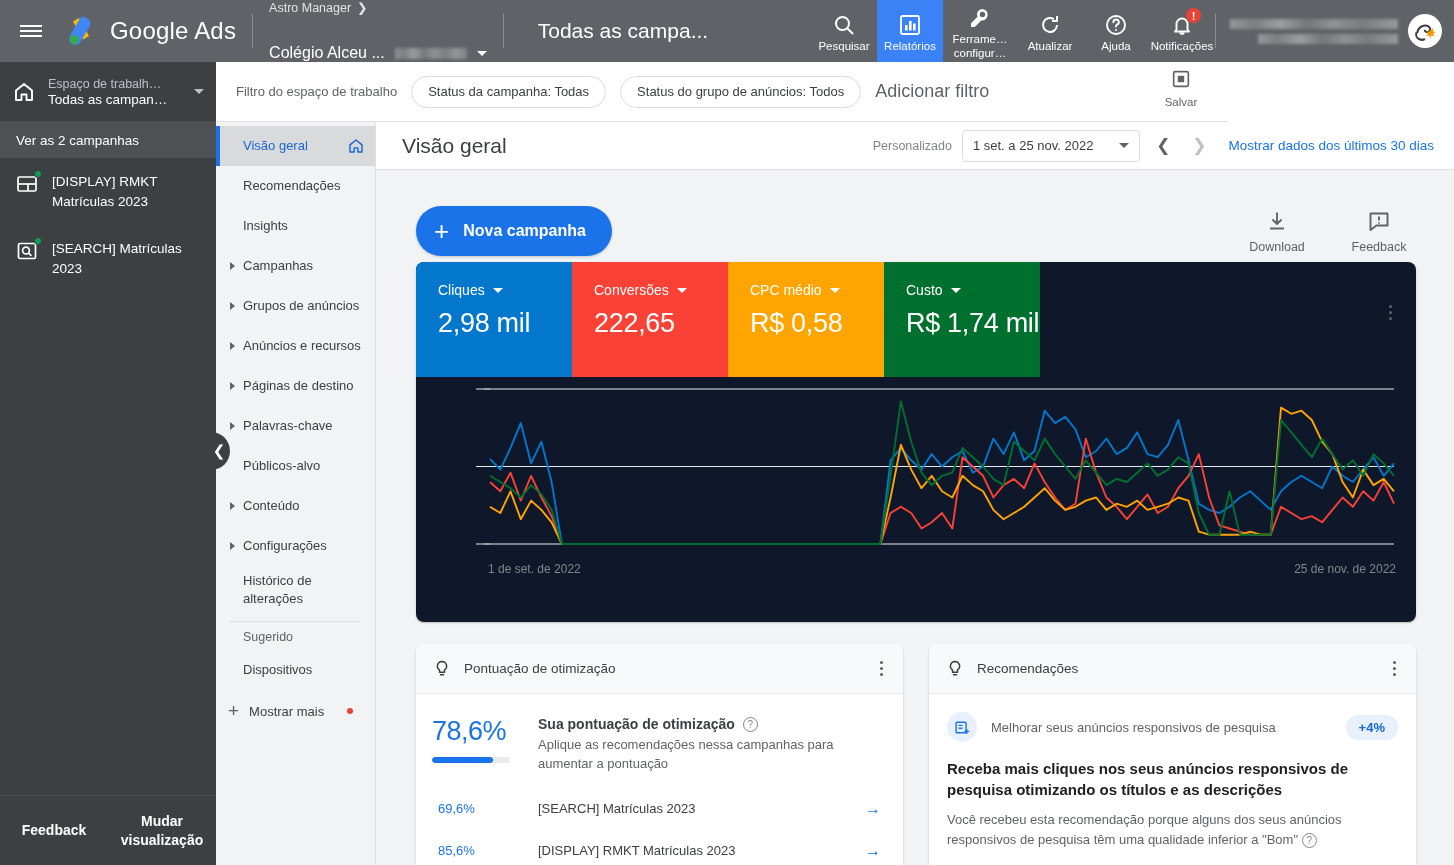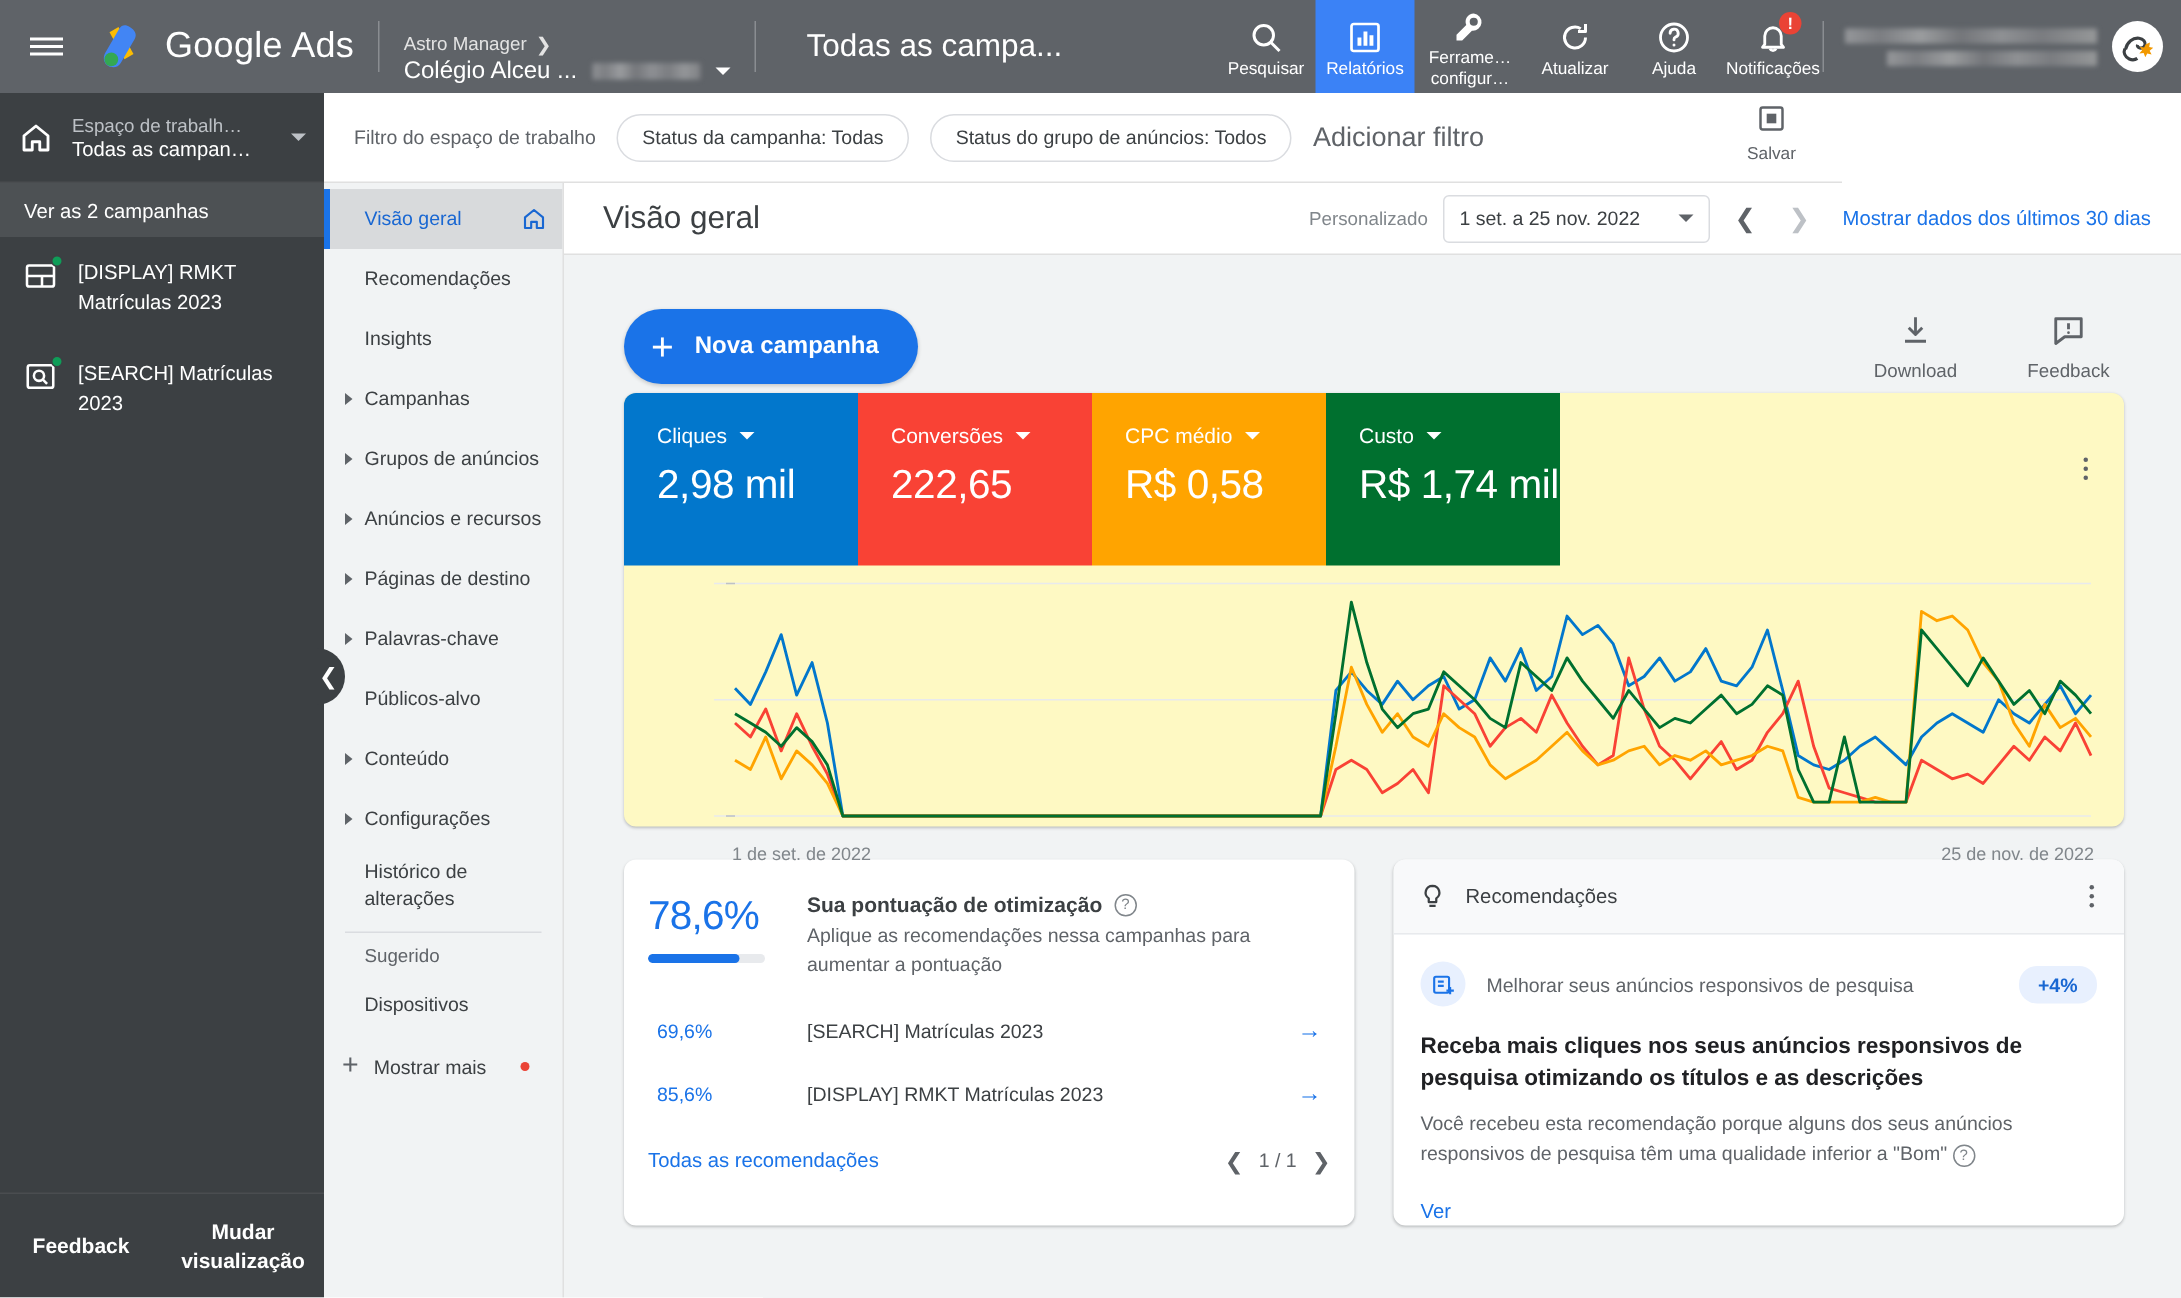--- a/index.html
+++ b/index.html
@@ -20,21 +20,21 @@
     cursor: pointer;
   }
   .hamburger span {
     display: block; width: 22px; height: 2px; background: #fff; margin: 3px 0;
   }
   .ads-logo { display: flex; align-items: center; padding-left: 4px; cursor: pointer; }
   .ads-logo svg { margin-right: 10px; }
   .ads-logo-text { font-size: 24px; letter-spacing: .2px; }
   .ads-logo-text .light { font-weight: 400; }
   .vdiv { width: 1px; background: #8a8d91; margin: 14px 16px; }
-  .acct { display: flex; flex-direction: column; justify-content: center; cursor: pointer; margin-top: 16px; }
+  .acct { display: flex; flex-direction: column; justify-content: space-between; cursor: pointer; }
   .acct-row1 { font-size: 12.5px; color: #e3e3e3; display: flex; align-items: center; gap: 6px; }
   .acct-row2 { font-size: 16px; display: flex; align-items: center; gap: 10px; margin-top: 2px; }
   .acct-redact {
     display: inline-block; width: 72px; height: 11px;
     background: linear-gradient(90deg,#8e9094 0%,#7d7f83 12%,#9a9c9f 26%,#75777b 40%,#8e9094 55%,#7b7d81 70%,#949699 85%,#808285 100%);
     filter: blur(1.6px); border-radius: 1px;
   }
   .caret-d {
     width: 0; height: 0; border-left: 5px solid transparent; border-right: 5px solid transparent;
     border-top: 5px solid #fff;
@@ -202,22 +202,22 @@
     gap: 14px; cursor: pointer; box-shadow: 0 1px 3px rgba(0,0,0,.2);
   }
   .plus-ico { font-size: 26px; font-weight: 400; line-height: 1; }
   .act-icons { margin-left: auto; display: flex; gap: 28px; }
   .act-btn {
     width: 74px; text-align: center; color: #5f6368; cursor: pointer;
   }
   .act-lbl { font-size: 12.5px; margin-top: 3px; }
 
   .chart-card {
-    margin: 0 38px 0 40px; background: #fef9c3; border-radius: 8px;
-    box-shadow: 0 1px 2px rgba(60,64,67,.3); position: relative; height: 289px;
+    margin: 0 38px 0 40px; background: #0f172a; border-radius: 8px;
+    box-shadow: 0 1px 2px rgba(60,64,67,.3); position: relative; height: 360px;
   }
   .score-strip { display: flex; height: 115px; }
   .score-card {
     width: 156px; padding: 20px 0 0 22px; color: #fff; cursor: pointer; position: relative;
   }
   .score-card:first-child { border-top-left-radius: 8px; }
   .sc-head { font-size: 14px; display: flex; align-items: center; gap: 8px; }
   .sc-caret {
     width: 0; height: 0; border-left: 5px solid transparent; border-right: 5px solid transparent;
     border-top: 5px solid currentColor;
@@ -629,20 +629,32 @@
             <polyline points="74.0,98.8 84.3,105.0 94.5,111.2 104.8,120.5 115.1,108.1 125.4,117.4 135.6,132.9 145.9,167.0 156.2,167.0 166.5,167.0 176.7,167.0 187.0,167.0 197.3,167.0 207.5,167.0 217.8,167.0 228.1,167.0 238.4,167.0 248.6,167.0 258.9,167.0 269.2,167.0 279.5,167.0 289.7,167.0 300.0,167.0 310.3,167.0 320.5,167.0 330.8,167.0 341.1,167.0 351.4,167.0 361.6,167.0 371.9,167.0 382.2,167.0 392.5,167.0 402.7,167.0 413.0,167.0 423.3,167.0 433.5,167.0 443.8,167.0 454.1,167.0 464.4,167.0 474.6,98.8 484.9,24.4 495.2,64.7 505.5,95.7 515.7,108.1 526.0,98.8 536.3,95.7 546.5,70.9 556.8,80.2 567.1,89.5 577.4,101.9 587.6,108.1 597.9,64.7 608.2,74.0 618.5,83.3 628.7,61.6 639.0,77.1 649.3,89.5 659.5,101.9 669.8,83.3 680.1,95.7 690.4,108.1 700.6,101.9 710.9,105.0 721.2,95.7 731.5,86.4 741.7,98.8 752.0,92.6 762.3,80.2 772.5,86.4 782.8,136.0 793.1,157.7 803.4,157.7 813.6,114.3 823.9,157.7 834.2,157.7 844.5,157.7 854.7,157.7 865.0,43.0 875.3,55.4 885.5,67.8 895.8,80.2 906.1,61.6 916.4,77.1 926.6,92.6 936.9,83.3 947.2,98.8 957.5,77.1 967.7,86.4 978.0,98.8" fill="none" stroke="#00702F" stroke-width="1.9" stroke-linejoin="round"></polyline>
           </svg>
         <div class="axis-lbl" style="left:72px;bottom:10px;">1 de set. de 2022</div>
         <div class="axis-lbl" style="right:20px;bottom:10px;">25 de nov. de 2022</div>
       </div>
     </div>
 
     <div class="cards-row">
 
       <div class="info-card">
+        <div class="ic-head">
+          <svg width="20" height="20" viewBox="0 0 24 24" fill="none" stroke="#3c4043" stroke-width="1.8">
+            <path d="M12 3a5.5 5.5 0 0 0-3 10.1V16h6v-2.9A5.5 5.5 0 0 0 12 3z" stroke-linejoin="round"></path>
+            <line x1="9.5" y1="19" x2="14.5" y2="19"></line>
+          </svg>
+          <div class="ic-title">Pontuação de otimização</div>
+          <div class="ic-kebab">
+              <i></i>
+              <i></i>
+              <i></i>
+            </div>
+        </div>
 
         <div class="opt-main">
           <div class="opt-score-col">
             <div class="opt-pct">78,6%</div>
             <div class="opt-bar">
               <div id="opt-bar-fill" style="width: 78.6%;"></div>
             </div>
           </div>
           <div class="opt-txt-col">
             <div class="opt-t1">

